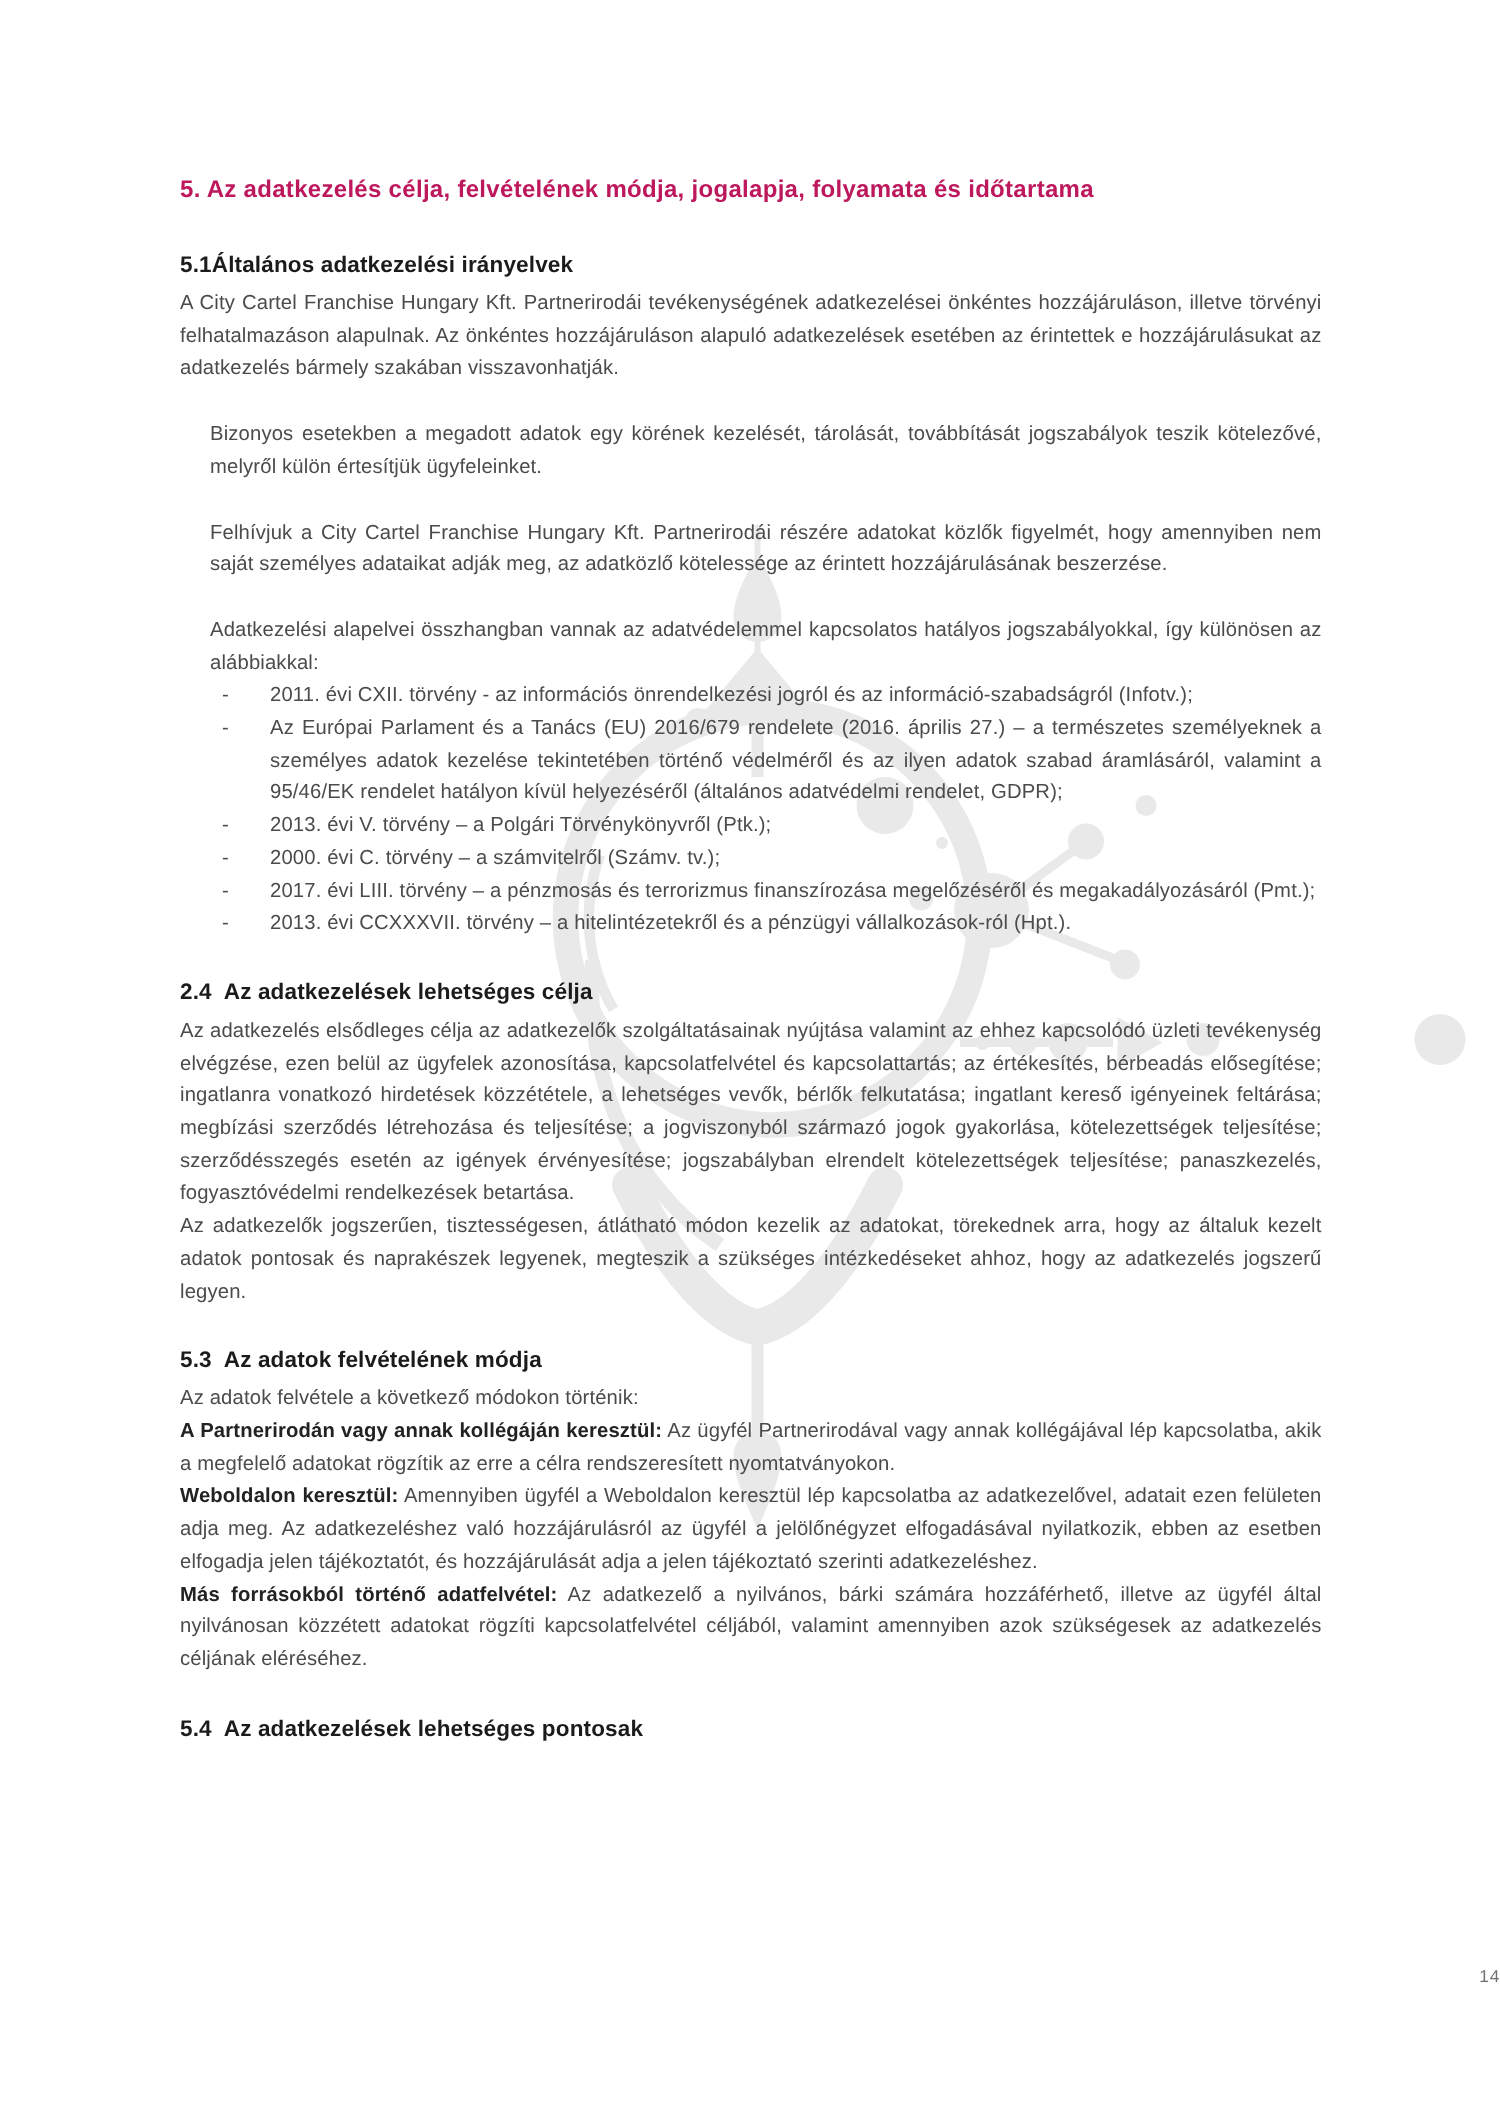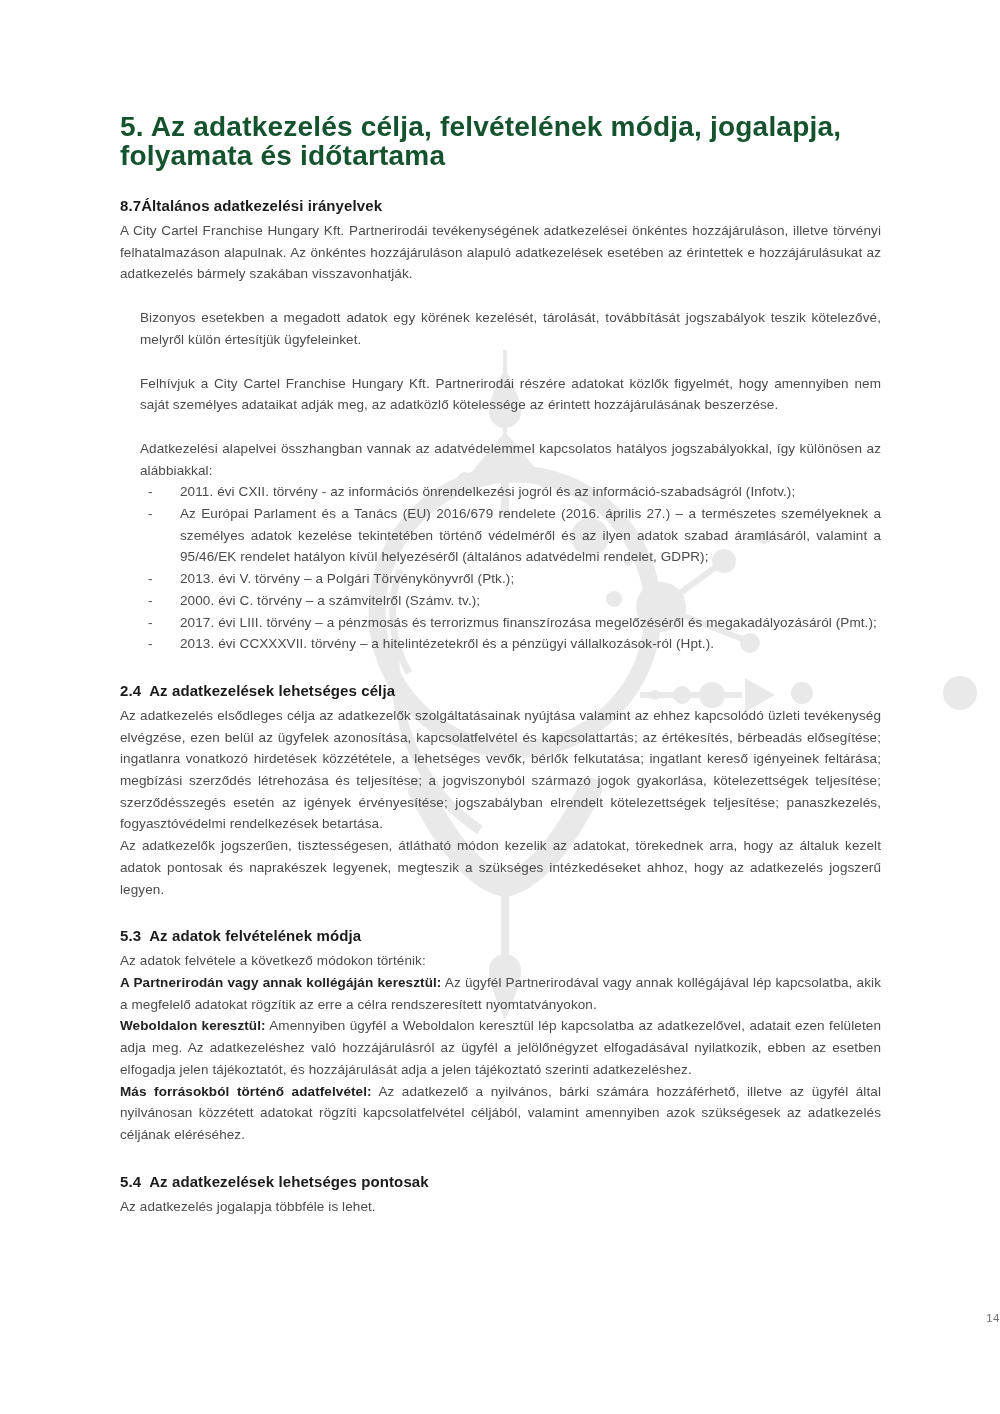--- a/index.html
+++ b/index.html
@@ -14,22 +14,22 @@
   .watermark{
     position:absolute;left:280px;top:340px;width:720px;height:700px;
     z-index:0;pointer-events:none;
   }
   .content{
     position:absolute;left:120px;top:112px;width:761px;z-index:1;
     color:#4b4b4b;
   }
   h1.title{
     margin:0;
-    font-size:28px;line-height:29px;font-weight:bold;
-    color:#14532d;letter-spacing:.2px;
+    font-size:16px;line-height:29px;font-weight:bold;
+    color:#be185d;letter-spacing:.2px;
   }
   h2.sec{
     margin:26px 0 4px 0;
     font-size:15px;line-height:20px;font-weight:bold;
     color:#1b1b1b;letter-spacing:.1px;
   }
   h2.sec .htext{margin-left:8px;}
   h2.sec .htext.wide{margin-left:0;}
   p.body{
     margin:0;
@@ -94,21 +94,21 @@
         <path d="M140 450 C170 510 200 540 225 545" stroke-width="24" stroke-linecap="round"></path>
         <path d="M310 450 C280 510 250 540 225 545" stroke-width="24" stroke-linecap="round"></path>
       </g>
     </svg>
   </div>
 
   <div class="content">
 
     <h1 class="title">5. Az adatkezelés célja, felvételének módja, jogalapja, folyamata és időtartama</h1>
 
-    <h2 class="sec"><span>8.7</span><span class="htext wide">Általános adatkezelési irányelvek</span></h2>
+    <h2 class="sec"><span>5.1</span><span class="htext wide">Általános adatkezelési irányelvek</span></h2>
     <p class="body">A City Cartel Franchise Hungary Kft. Partnerirodái tevékenységének adatkezelései önkéntes hozzájáruláson, illetve törvényi felhatalmazáson alapulnak. Az önkéntes hozzájáruláson alapuló adatkezelések esetében az érintettek e hozzájárulásukat az adatkezelés bármely szakában visszavonhatják.</p>
     <p class="body gap">Bizonyos esetekben a megadott adatok egy körének kezelését, tárolását, továbbítását jogszabályok teszik kötelezővé, melyről külön értesítjük ügyfeleinket.</p>
     <p class="body gap">Felhívjuk a City Cartel Franchise Hungary Kft. Partnerirodái részére adatokat közlők figyelmét, hogy amennyiben nem saját személyes adataikat adják meg, az adatközlő kötelessége az érintett hozzájárulásának beszerzése.</p>
     <p class="body gap">Adatkezelési alapelvei összhangban vannak az adatvédelemmel kapcsolatos hatályos jogszabályokkal, így különösen az alábbiakkal:</p>
 
     <ul class="lawlist">
       <li><span class="marker">-</span><span>2011. évi CXII. törvény - az információs önrendelkezési jogról és az információ-szabadságról (Infotv.);</span></li>
       <li><span class="marker">-</span><span>Az Európai Parlament és a Tanács (EU) 2016/679 rendelete (2016. április 27.) – a természetes személyeknek a személyes adatok kezelése tekintetében történő védelméről és az ilyen adatok szabad áramlásáról, valamint a 95/46/EK rendelet hatályon kívül helyezéséről (általános adatvédelmi rendelet, GDPR);</span></li>
       <li><span class="marker">-</span><span>2013. évi V. törvény – a Polgári Törvénykönyvről (Ptk.);</span></li>
       <li><span class="marker">-</span><span>2000. évi C. törvény – a számvitelről (Számv. tv.);</span></li>
@@ -129,19 +129,18 @@
     <p class="body">
       <strong class="lead">Weboldalon keresztül:</strong>
       <span>Amennyiben ügyfél a Weboldalon keresztül lép kapcsolatba az adatkezelővel, adatait ezen felületen adja meg. Az adatkezeléshez való hozzájárulásról az ügyfél a jelölőnégyzet elfogadásával nyilatkozik, ebben az esetben elfogadja jelen tájékoztatót, és hozzájárulását adja a jelen tájékoztató szerinti adatkezeléshez.</span>
     </p>
     <p class="body">
       <strong class="lead">Más forrásokból történő adatfelvétel:</strong>
       <span>Az adatkezelő a nyilvános, bárki számára hozzáférhető, illetve az ügyfél által nyilvánosan közzétett adatokat rögzíti kapcsolatfelvétel céljából, valamint amennyiben azok szükségesek az adatkezelés céljának eléréséhez.</span>
     </p>
 
     <h2 class="sec"><span>5.4</span><span class="htext">Az adatkezelések lehetséges pontosak</span></h2>
-    <p class="body">Az adatkezelés jogalapja többféle is lehet.</p>
 
   </div>
 
   <div class="pagenum">14</div>
 
 </div>
 
 </body></html>

